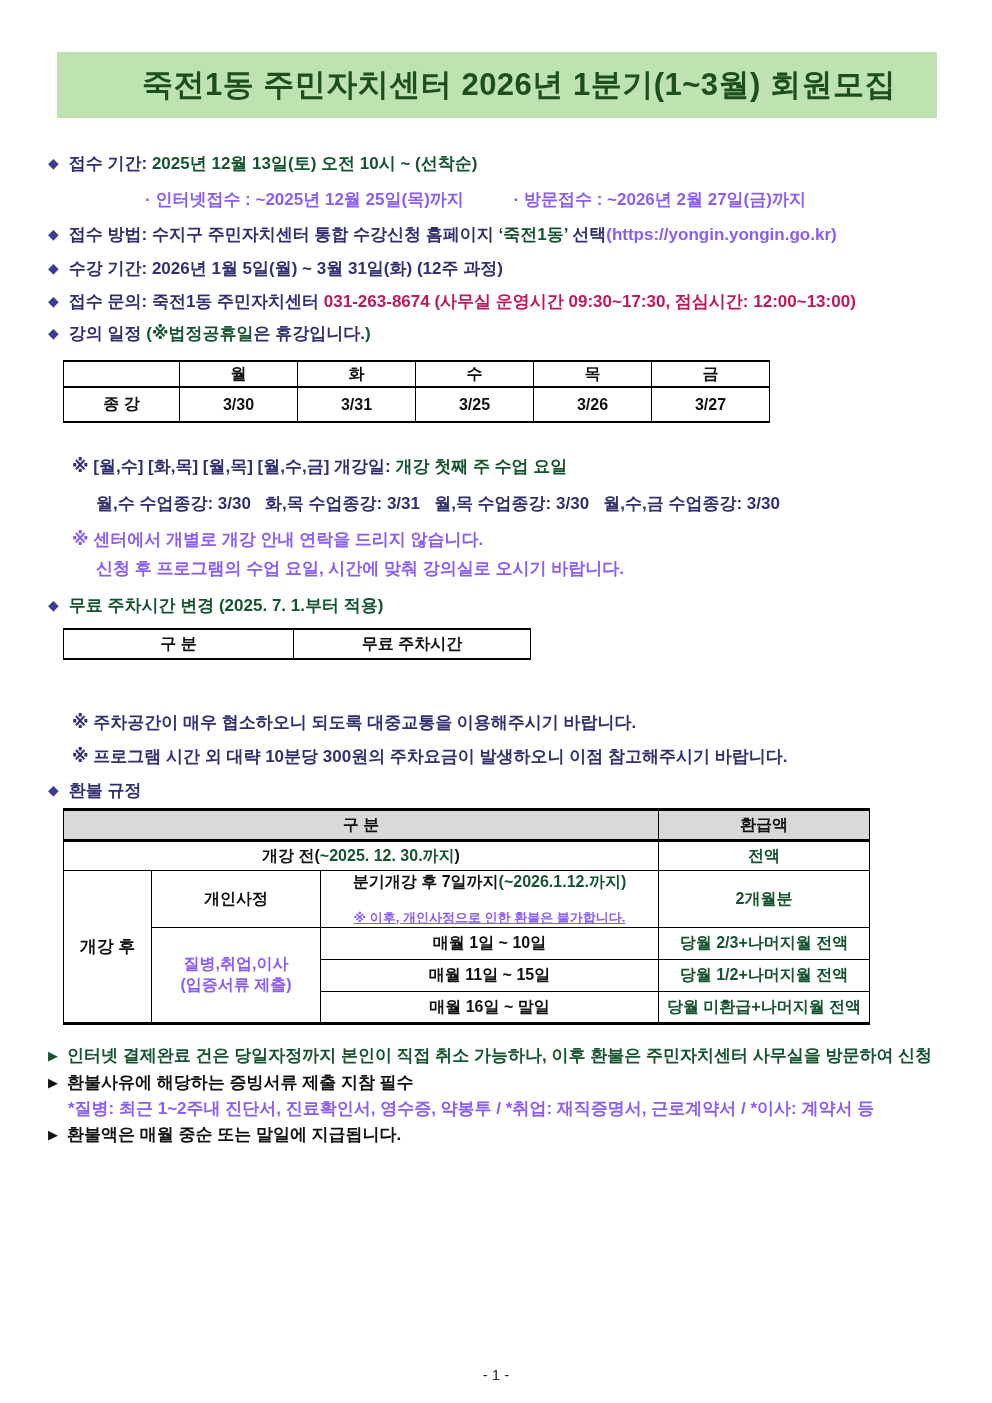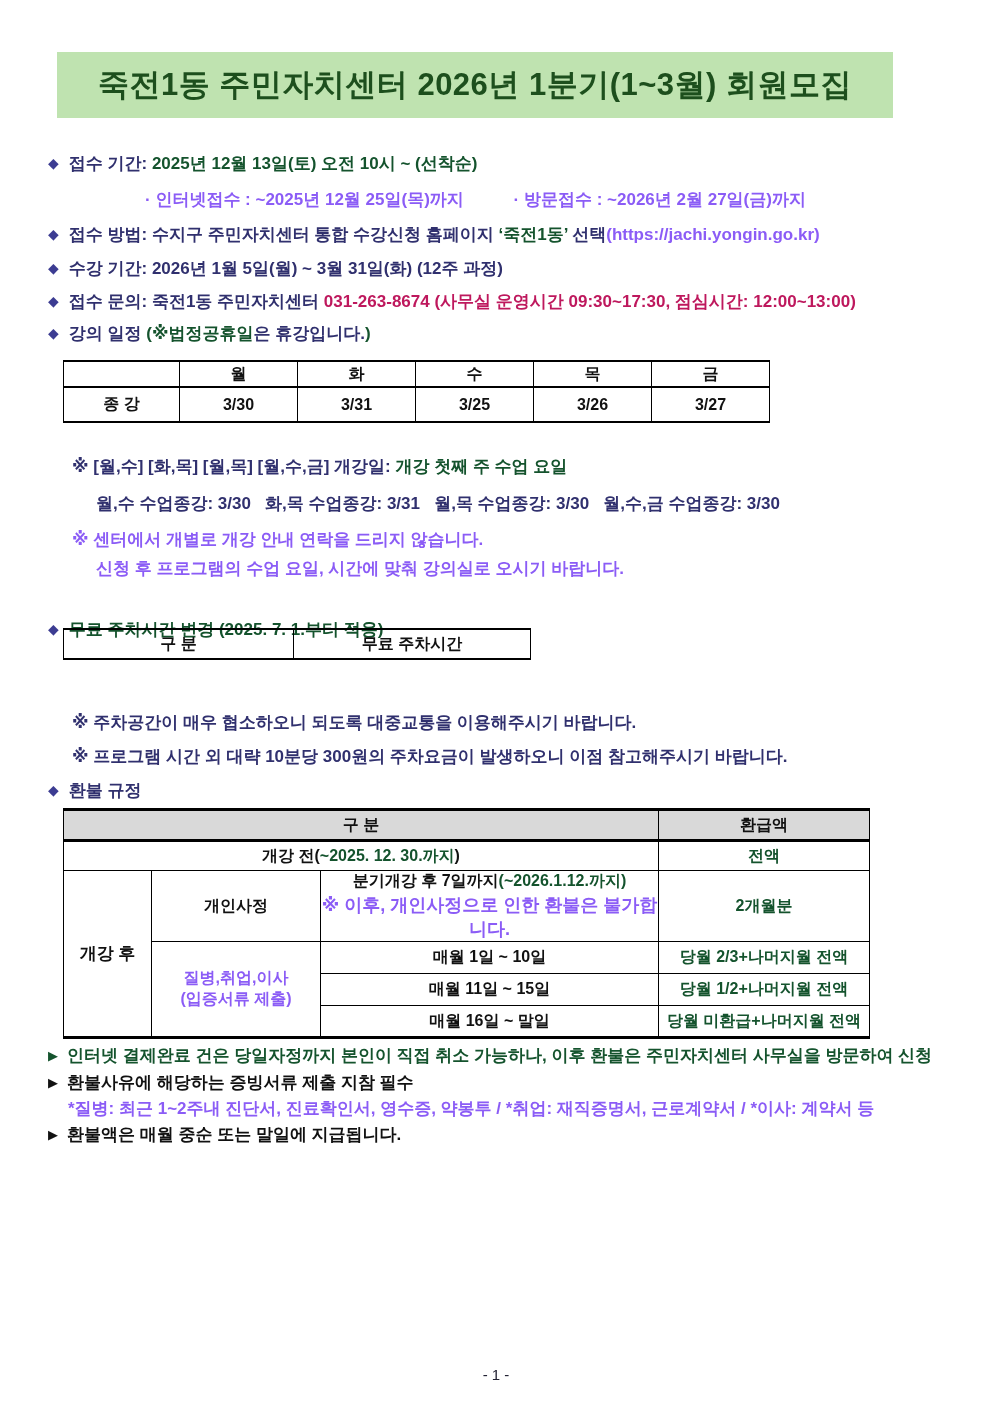--- a/index.html
+++ b/index.html
@@ -6,36 +6,36 @@
   body{
     width:992px;height:1403px;background:#ffffff;position:relative;
     font-family:"Liberation Sans","DejaVu Sans",sans-serif;
     font-weight:700;color:#111;overflow:hidden;
   }
   .abs{position:absolute;white-space:nowrap;font-size:17px;}
   .pre{white-space:pre;}
   .banner{
     left:57px;top:52px;width:836px;height:66px;background:#bfe3b0;
     display:flex;align-items:center;justify-content:center;
-    font-size:31px;color:#1d4f1d;letter-spacing:0.5px;
+    font-size:31px;color:#1d4f1d;letter-spacing:0.5px;padding-left:44px;
   }
   .navy{color:#30306e;}
   .red{color:#14532d;}
   .blue{color:#8b5cf6;}
   .pblue{color:#be185d;}
   .black{color:#111;}
   .bullet{color:#3c3c92;font-size:14px;margin-right:10px;vertical-align:1px;}
   .arrow{font-size:13px;margin-right:9px;vertical-align:1px;}
   table{border-collapse:collapse;table-layout:fixed;position:absolute;}
   td{border:1px solid #000;text-align:center;vertical-align:middle;font-weight:700;padding:0;font-size:16px;}
   table.t2{border-top:2px solid #000;border-bottom:2px solid #000;}
   table.t2 tr.hd td{border-bottom:2px solid #000;}
   table.t3{border-top:3px solid #000;border-bottom:3px solid #000;}
   table.t3 tr.hd td{border-bottom:3px solid #000;background:#d9d9d9;}
-  .cellnote{font-size:18px;display:block;margin-top:1px;}
+  .cellnote{font-size:13px;display:block;margin-top:16px;text-decoration:underline;}
   .pagenum{left:0;top:1366px;width:992px;text-align:center;font-size:15px;font-weight:400;color:#223;}
 </style>
 </head>
 <body>
 
 <div>
 
   <div class="abs banner">
     <span>죽전1동 주민자치센터 2026년 1분기(1~3월) 회원모집</span>
   </div>
@@ -47,21 +47,21 @@
 
   <div class="abs" style="left:145px;top:188px;">
     <span class="blue">· 인터넷접수 : ~2025년 12월 25일(목)까지</span>
     <span class="blue" style="margin-left:45px;">· 방문접수 : ~2026년 2월 27일(금)까지</span>
   </div>
 
   <div class="abs" style="left:48px;top:223px;">
     <span class="bullet">◆</span><span class="navy">접수 방법:</span>
     <span class="navy">수지구 주민자치센터 통합 수강신청 홈페이지</span>
     <span class="red">‘죽전1동’</span>
-    <span class="navy">선택</span><span class="blue">(https://jachi.yongin.go.kr)</span>
+    <span class="navy">선택</span><span class="blue">(https://yongin.yongin.go.kr)</span>
   </div>
 
   <div class="abs" style="left:48px;top:257px;">
     <span class="bullet">◆</span><span class="navy">수강 기간: 2026년 1월 5일(월) ~ 3월 31일(화) (12주 과정)</span>
   </div>
 
   <div class="abs" style="left:48px;top:290px;">
     <span class="bullet">◆</span><span class="navy">접수 문의:</span>
     <span class="navy">죽전1동 주민자치센터</span>
     <span class="pblue">031-263-8674 (사무실 운영시간 09:30~17:30, 점심시간: 12:00~13:00)</span>
@@ -102,21 +102,21 @@
     </table>
 
   <div class="abs" style="left:72px;top:455px;">
     <span class="navy">※ [월,수] [화,목] [월,목] [월,수,금] 개강일:</span>
     <span class="red">개강 첫째 주 수업 요일</span>
   </div>
   <div class="abs pre navy" style="left:96px;top:492px;">월,수 수업종강: 3/30   화,목 수업종강: 3/31   월,목 수업종강: 3/30   월,수,금 수업종강: 3/30</div>
   <div class="abs blue" style="left:72px;top:528px;">※ 센터에서 개별로 개강 안내 연락을 드리지 않습니다.</div>
   <div class="abs blue" style="left:96px;top:557px;">신청 후 프로그램의 수업 요일, 시간에 맞춰 강의실로 오시기 바랍니다.</div>
 
-  <div class="abs" style="left:48px;top:618px;">
+  <div class="abs" style="left:48px;top:594px;">
     <span class="bullet">◆</span><span class="red">무료 주차시간 변경 (2025. 7. 1.부터 적용)</span>
   </div>
 
   <table class="t2" style="left:63px;top:628px;width:467px;">
     <colgroup>
         <col style="width:230px">
         <col style="width:237px">
       </colgroup>
     <tbody>
         <tr class="hd" style="height:30px">

